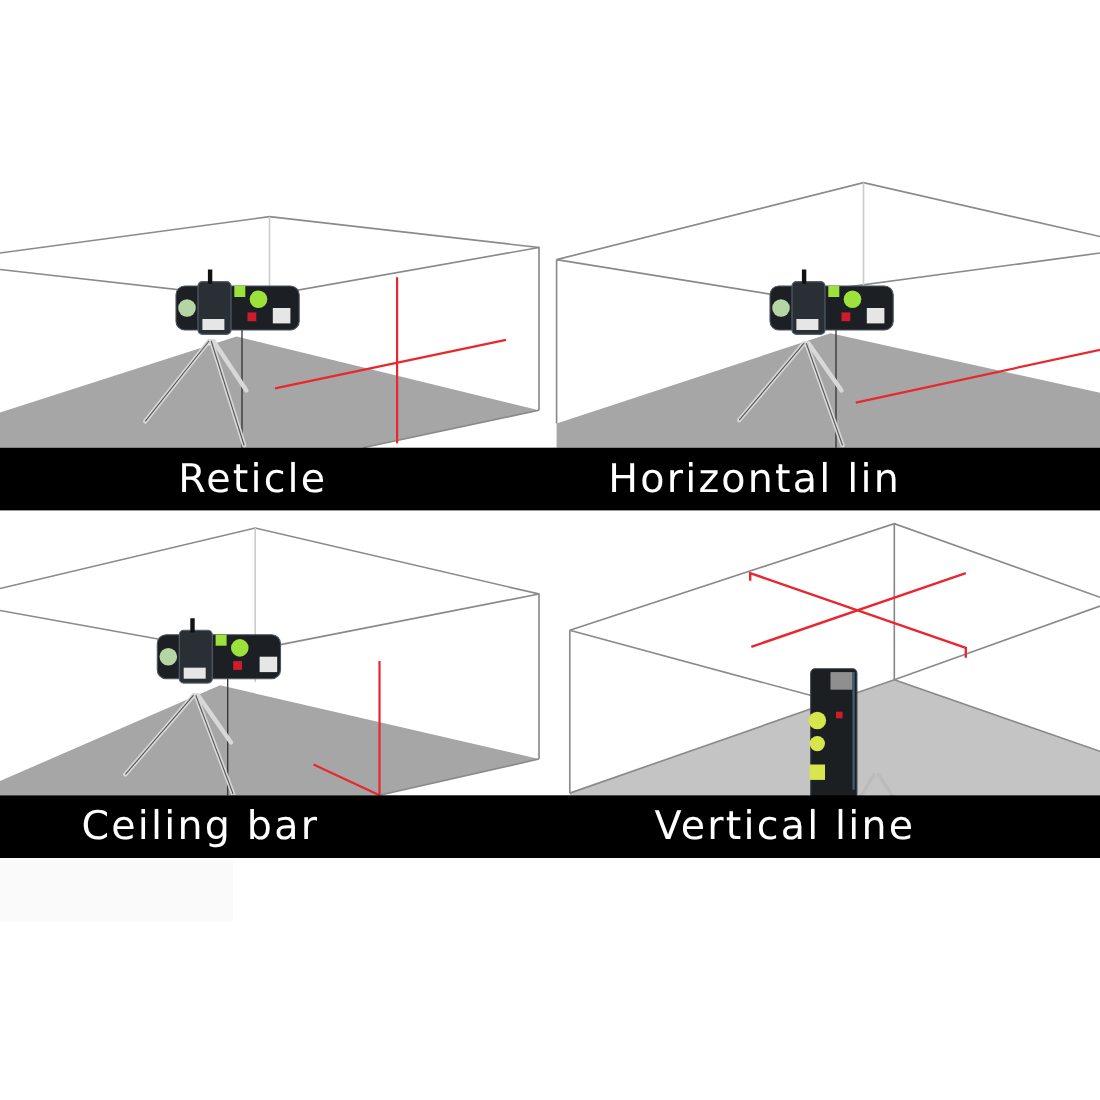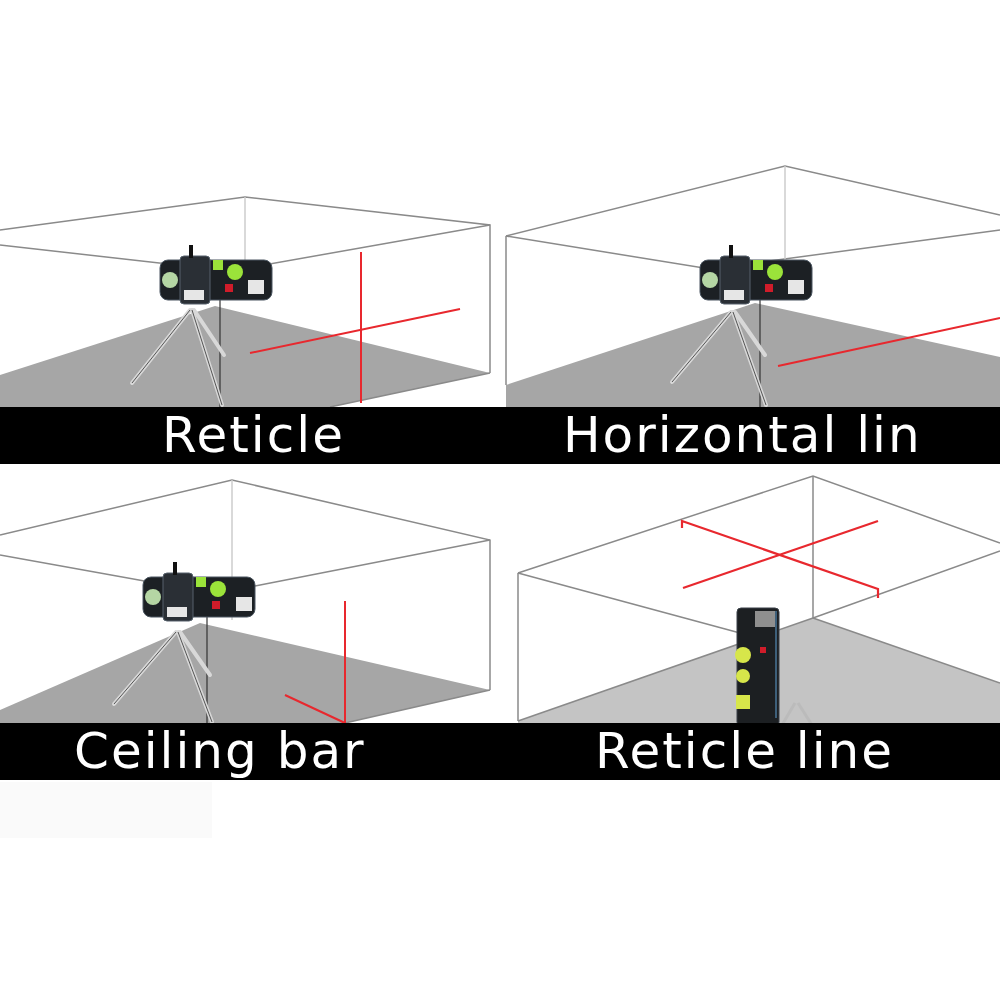--- a/index.html
+++ b/index.html
@@ -1,19 +1,19 @@
 <!DOCTYPE html>
 <html><head>
 <meta charset="utf-8">
 <style>
   html,body{margin:0;padding:0;background:#ffffff;}
   body{width:1000px;height:1000px;position:relative;overflow:hidden;font-family:"DejaVu Sans","Liberation Sans",sans-serif;}
   .panel{position:absolute;}
   .panel svg{position:absolute;left:0;top:0;}
-  .label-bar{position:absolute;background:#000;color:#fff;height:57px;line-height:57px;font-size:50px;letter-spacing:2px;white-space:nowrap;overflow:hidden;}
+  .label-bar{position:absolute;background:#000;color:#fff;height:57px;line-height:57px;font-size:36px;letter-spacing:2px;white-space:nowrap;overflow:hidden;}
   .label-bar span{position:absolute;top:0;}
   .faint{position:absolute;left:0;top:782px;width:212px;height:56px;background:#fafafa;}
 </style>
 </head>
 <body>
 
 <div class="panel" style="left:0;top:0;width:500px;height:470px;">
   <svg width="500" height="410" viewBox="0 0 500 410">
 
     <polygon points="0,375 215,306 490,373 330,407 0,407" fill="#a6a6a6"></polygon>
@@ -85,21 +85,21 @@
       <circle cx="210" cy="280" r="8" fill="#b5d6a4"></circle>
       <circle cx="275" cy="272" r="8" fill="#9be33a"></circle>
       <rect x="253" y="260" width="10" height="10" fill="#9be33a"></rect>
       <rect x="265" y="284" width="8" height="8" fill="#d01c2a"></rect>
       <rect x="288" y="280" width="16" height="14" fill="#e6e6e6"></rect>
       <rect x="224" y="290" width="20" height="10" fill="#e6e6e6"></rect>
       <line x1="231" y1="245" x2="231" y2="258" stroke="#111" stroke-width="4"></line>
     </g>
   </svg>
   <div class="label-bar" style="left:0;top:407px;width:500px;">
-    <span style="left:63px;">Horizontal lin</span>
+    <span style="left:53px;">Horizontal lin</span>
   </div>
 </div>
 
 <div class="panel" style="left:0;top:470px;width:500px;height:330px;">
   <svg width="500" height="255" viewBox="0 0 500 255">
     <polygon points="0,240 200,153 490,220 345,253 0,253" fill="#a6a6a6"></polygon>
     <g stroke="#8a8a8a" stroke-width="1.5" fill="none">
       <polyline points="0,65 232,10 490,70 490,220"></polyline>
       <polyline points="0,85 150,112"></polyline>
       <polyline points="255,116 490,70"></polyline>
@@ -161,17 +161,17 @@
       <rect x="236" y="232" width="14" height="14" fill="#d7e64a"></rect>
       <rect x="260" y="184" width="6" height="6" fill="#d01c2a"></rect>
       <line x1="276" y1="148" x2="276" y2="255" stroke="#3d5f7a" stroke-width="2"></line>
     </g>
     <g stroke="#bbbbbb" stroke-width="3">
       <line x1="295" y1="240" x2="282" y2="262"></line>
       <line x1="298" y1="240" x2="312" y2="262"></line>
     </g>
   </svg>
   <div class="label-bar" style="left:0;top:260px;width:500px;">
-    <span style="left:95px;">Reticle line</span>
+    <span style="left:95px;">Vertical line</span>
   </div>
 </div>
 
 <div class="faint"></div>
 
 </body></html>

